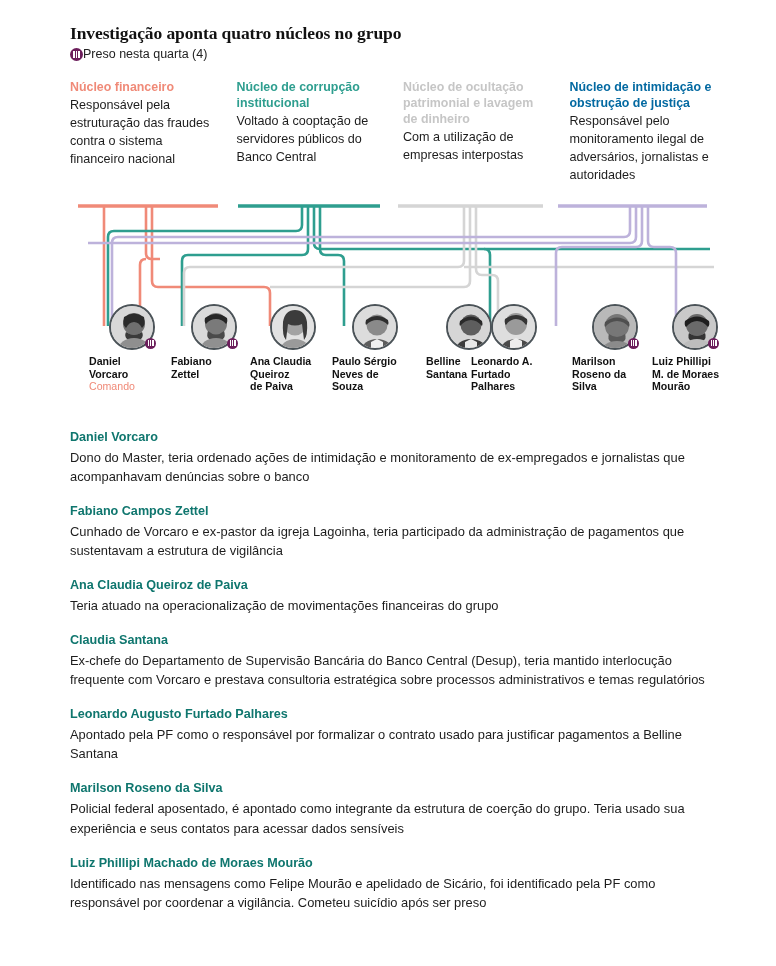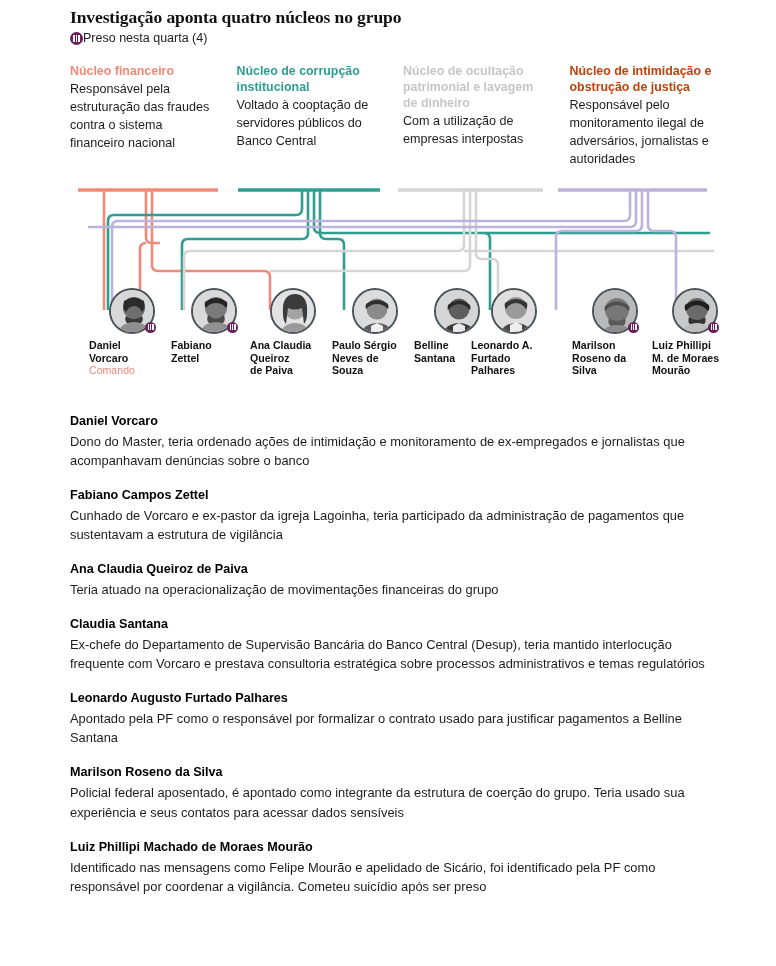--- a/index.html
+++ b/index.html
@@ -24,21 +24,21 @@
   }
 
   
   .hd-title {
     font-family: "Liberation Serif", serif;
     font-size: 17.5px;
     font-weight: bold;
     letter-spacing: -0.1px;
     color: #111111;
     margin: 0;
-    padding-top: 7px;
+    padding-top: 23px;
     line-height: 1.25;
   }
   .hd-legend {
     display: flex;
     align-items: center;
     margin-top: 3px;
   }
   .hd-legend-label {
     font-size: 12.5px;
     color: #222;
@@ -145,21 +145,21 @@
     color: #F08A78;
   }
 
   
   .bios { margin-top: 18px; }
   .bio { margin-bottom: 17px; }
   .bio:last-child { margin-bottom: 0; }
   .bio-name {
     font-size: 12.6px;
     font-weight: bold;
-    color: #000000;
+    color: #0f766e;
     line-height: 1.35;
     margin: 0 0 2px 0;
   }
   .bio-text {
     font-size: 12.9px;
     line-height: 1.48;
     color: #1d1d1d;
     margin: 0;
   }
 </style>
@@ -187,21 +187,21 @@
     </div>
     <div class="nuc">
       <p class="nuc-title" style="color:#2E9E8F">Núcleo de corrupção institucional</p>
       <p class="nuc-desc">Voltado à cooptação de servidores públicos do Banco Central</p>
     </div>
     <div class="nuc">
       <p class="nuc-title" style="color:#C6C6C6">Núcleo de ocultação patrimonial e lavagem de dinheiro</p>
       <p class="nuc-desc">Com a utilização de empresas interpostas</p>
     </div>
     <div class="nuc">
-      <p class="nuc-title" style="color:#c2410c">Núcleo de intimidação e obstrução de justiça</p>
+      <p class="nuc-title" style="color:#0369a1">Núcleo de intimidação e obstrução de justiça</p>
       <p class="nuc-desc">Responsável pelo monitoramento ilegal de adversários, jornalistas e autoridades</p>
     </div>
   </div>
 
   <div class="diagram">
     <svg width="650" height="130" viewBox="0 0 650 130">
       <g fill="none" stroke-width="2.6" stroke-linecap="butt">
 
         <line x1="8" y1="5" x2="148" y2="5" stroke="#F08A78" stroke-width="3.4"></line>
         <line x1="168" y1="5" x2="310" y2="5" stroke="#2E9E8F" stroke-width="3.4"></line>
@@ -297,21 +297,21 @@
             <path d="M12 14 q11 -8 22 0 q1 3 0 5 q-5 -5 -11 -5 q-6 0 -11 5 q-1 -2 0 -5z" fill="#2e2e2e"></path>
             <ellipse cx="23" cy="45" rx="16" ry="12" fill="#5d5d5d"></ellipse>
             <path d="M23 33 l6 3 v9 h-12 v-9z" fill="#f0f0f0"></path>
           </svg>
         </div>
       </div>
       <div class="p-name">Paulo Sérgio<br>Neves de<br>Souza</div>
       <div class="p-role"></div>
     </div>
 
-    <div class="person" style="left:344px">
+    <div class="person" style="left:356px">
       <div class="avatar-wrap">
         <div class="avatar">
           <svg viewBox="0 0 46 46" width="46" height="46" aria-hidden="true">
             <rect width="46" height="46" fill="#d6d6d6"></rect>
             <circle cx="23" cy="19" r="10.5" fill="#5e5e5e"></circle>
             <path d="M12 15 q11 -9 22 0 q1 3 0 5 q-5 -6 -11 -6 q-6 0 -11 6 q-1 -2 0 -5z" fill="#2a2a2a"></path>
             <ellipse cx="23" cy="45" rx="16" ry="12" fill="#3c3c3c"></ellipse>
             <path d="M23 33 l6 3 v9 h-12 v-9z" fill="#e8e8e8"></path>
           </svg>
         </div>

